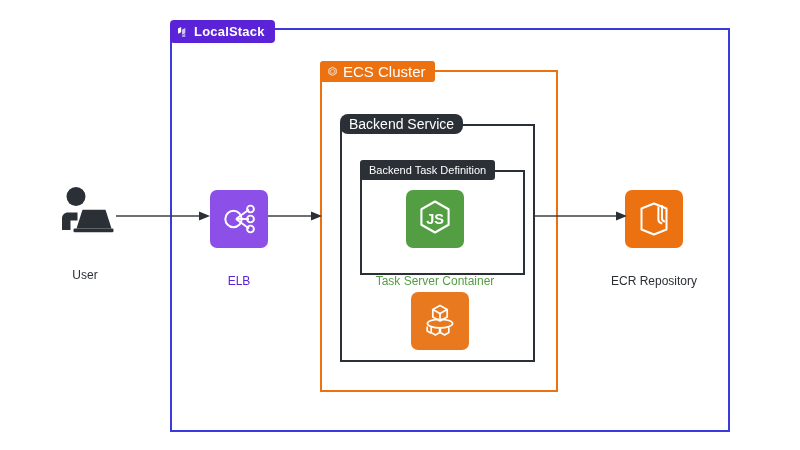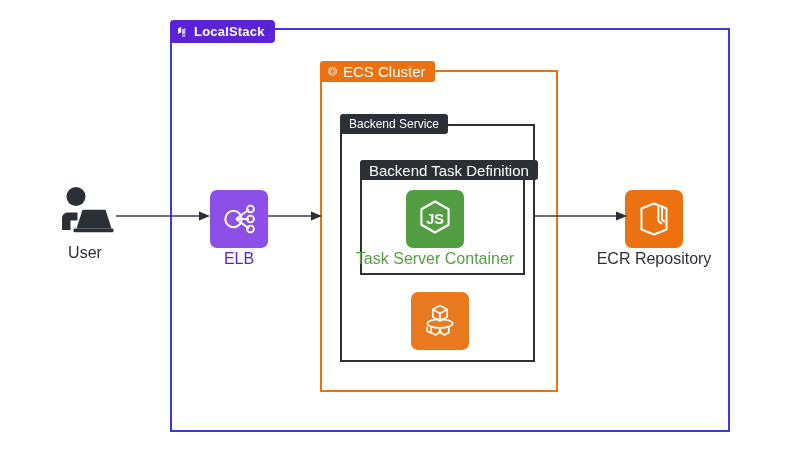--- a/index.html
+++ b/index.html
@@ -66,52 +66,52 @@
     border: 2px solid #2b2f36;
     background: transparent;
   }
   .service-badge {
     position: absolute;
     left: 340px; top: 114px;
     height: 20px;
     display: flex; align-items: center;
     padding: 0 9px;
     background: #2b2f36;
-    border-radius: 3px;
-    color: #ffffff;
-    font-size: 12px;
+    border-radius: 8px;
+    color: #ffffff;
+    font-size: 14px;
     z-index: 5;
   }
 
   
   .task-box {
     position: absolute;
     left: 360px; top: 170px;
     width: 165px; height: 105px;
     border: 2px solid #2b2f36;
     background: transparent;
   }
   .task-badge {
     position: absolute;
     left: 360px; top: 160px;
     height: 20px;
     display: flex; align-items: center;
     padding: 0 9px;
     background: #2b2f36;
     border-radius: 3px;
     color: #ffffff;
-    font-size: 15px;
+    font-size: 11px;
     z-index: 5;
   }
 
   
   .node { position: absolute; display: flex; flex-direction: column; align-items: center; }
   .node-label {
-    margin-top: 2px;
-    font-size: 16px;
+    margin-top: 26px;
+    font-size: 12px;
     color: #2b2f36;
     white-space: nowrap;
     text-align: center;
   }
   .icon-tile {
     width: 58px; height: 58px;
     border-radius: 7px;
     display: flex; align-items: center; justify-content: center;
   }
   .tile-elb { background: #8c4fe8; }

